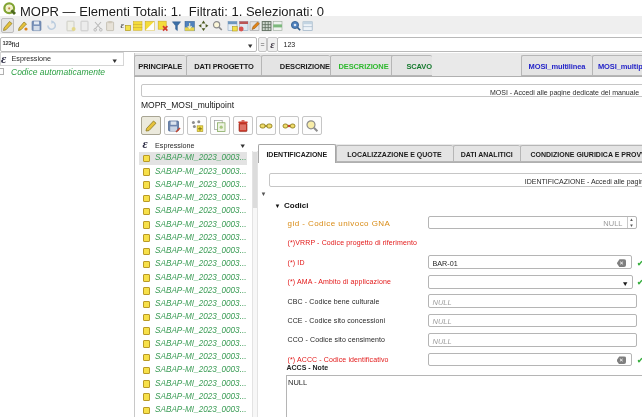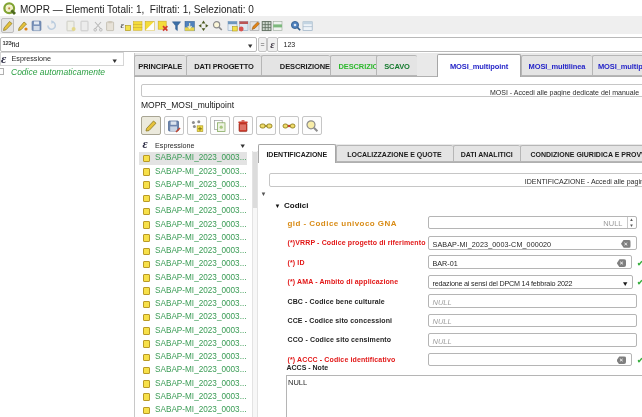--- a/index.html
+++ b/index.html
@@ -2,21 +2,21 @@
 <html><head><meta charset="utf-8">
 <style>
 * { margin:0; padding:0; box-sizing:border-box; }
 html,body { width:642px; height:417px; background:#ffffff;
   font-family:"Liberation Sans", sans-serif; overflow:hidden; position:relative; }
 #page { position:absolute; left:0; top:0; width:642px; height:417px; overflow:hidden; }
 .abs { position:absolute; }
 .ticon { position:absolute; }
 
 
-#title { position:absolute; left:20px; top:3.5px; font-size:10px; color:#1c1c1c; }
+#title { position:absolute; left:20px; top:3.5px; font-size:13px; color:#1c1c1c; }
 
 
 #fidbox { position:absolute; left:0px; top:37px; width:257px; height:14.5px;
   border:1px solid #b9b9b9; border-radius:2px; background:#fff; }
 #fidbox .n123 { position:absolute; left:1.5px; top:2.3px; font-size:5.8px; color:#3a3a3a; font-weight:bold; letter-spacing:-0.2px;}
 #fidbox .fid { position:absolute; left:10.5px; top:1.6px; font-size:7.5px; color:#1a1a1a; }
 #fidbox .arr { position:absolute; left:245.5px; top:3px; font-size:7.5px; color:#333; transform:scaleY(0.8); }
 .minibtn { position:absolute; top:37px; height:14.5px; background:#f0f0f0;
   border:1px solid #c4c4c4; border-radius:2px; display:flex; align-items:center; justify-content:center; }
 #filterinput { position:absolute; left:277px; top:37px; width:367px; height:14.5px;
@@ -62,36 +62,36 @@
 #in_combo .eps { position:absolute; left:3.5px; top:-3px; font-size:12.5px; font-style:italic; font-weight:bold;
   font-family:"Liberation Serif", serif; color:#2c2c44; }
 #in_combo .lbl { position:absolute; left:16px; top:1px; font-size:7.2px; color:#2a2a2a; }
 #in_combo .arr { position:absolute; left:100px; top:1.5px; font-size:7.5px; color:#333; transform:scaleY(0.8); }
 
 
 #list { position:absolute; left:139px; top:151px; width:108px; height:266px; overflow:hidden; }
 .lrow { position:absolute; left:0; width:108px; height:13.25px; }
 .lsq { position:absolute; left:4px; top:2.8px; width:7px; height:7.5px; background:#f7e049;
   border:1px solid #b99a27; border-radius:1px; }
-.ltxt { position:absolute; left:16px; top:1.4px; font-size:8.2px; color:#3a9c55; white-space:nowrap; }
+.ltxt { position:absolute; left:16px; top:1.4px; font-size:8.2px; font-style:italic; color:#3a9c55; white-space:nowrap; }
 
 
 #sbar { position:absolute; left:252px; top:151px; width:6px; height:266px; background:#f7f7f7; border-left:1px solid #e3e3e3; border-right:1px solid #e3e3e3; }
 #sthumb { position:absolute; left:253.2px; top:152px; width:3.6px; height:56px; background:#dcdcdc; }
 
 
 #itabband { position:absolute; left:258px; top:144px; width:384px; height:18px; background:#e9e9e9; }
 .itab { position:absolute; top:145px; height:17px; font-size:7px; font-weight:bold; color:#1a1a1a;
   text-align:center; padding-top:4.8px; background:#e4e4e4; border:1px solid #b6b6b6;
   border-right:none; border-radius:2px 2px 0 0; white-space:nowrap; overflow:hidden; }
 .itab.sel { background:#fff; top:143.5px; height:19px; padding-top:6.3px; border:1px solid #a6a6a6; border-bottom:none; z-index:3; }
 #itabline { position:absolute; left:258px; top:161.5px; width:384px; height:1px; background:#b0b0b0; }
 
 
-.flabel { position:absolute; left:287.5px; font-size:7px; font-weight:bold; white-space:nowrap; letter-spacing:0.12px; }
+.flabel { position:absolute; left:287.5px; font-size:7px; font-weight:normal; white-space:nowrap; letter-spacing:0.12px; }
 .finput { position:absolute; left:427.5px; height:13.5px; background:#fff; border:1px solid #b5b5b5;
   border-radius:2px; }
 .ftxt { position:absolute; left:4px; top:2.6px; font-size:7.2px; color:#1f1f1f; white-space:nowrap; }
 .fnull { position:absolute; left:4px; top:2.5px; font-size:7.5px; font-style:italic; color:#a0a0a0; }
 .nullr { position:absolute; right:13px; top:2.8px; font-size:7.5px; color:#9b9b9b; }
 .spin { position:absolute; right:0; top:0; width:9px; height:11.5px; border-left:1px solid #c9c9c9; }
 .su, .sd { position:absolute; left:1.5px; font-size:5px; color:#555; transform:scale(0.9); }
 .su { top:-1px; } .sd { top:5px; }
 .clr { position:absolute; right:5px; top:2.8px; width:9.5px; height:8px; background:#7f7f7f;
   clip-path:polygon(28% 0, 100% 0, 100% 100%, 28% 100%, 0 50%); border-radius:2px;
@@ -232,22 +232,21 @@
       <span style="font-size:10.5px;color:#3a3340;font-style:italic;font-weight:bold;font-family:'Liberation Serif',serif;">ε</span>
     </div>
   <div id="filterinput">123</div>
 
   <div id="tabband"></div>
   <div id="tabline"></div>
 <div class="otab" style="left:133.5px;width:52.5px;color:#1a1a1a;">PRINCIPALE</div>
 <div class="otab" style="left:186px;width:75px;color:#1a1a1a;">DATI PROGETTO</div>
 <div class="otab" style="left:261px;width:69px;color:#1a1a1a;text-align:right;">DESCRIZIONE</div>
 <div class="otab" style="left:330px;width:66px;color:#2eb82e;">DESCRIZIONE</div>
-<div class="otab" style="left:376px;width:41px;color:#157a2e;">SCAVO</div>
-<div class="otab sel" style="left:437px;width:84px;color:#2525c8;">MOSI_multipoint</div>
+<div class="otab" style="left:391px;width:41px;color:#157a2e;text-align:right;">SCAVO</div>
 <div class="otab" style="left:521px;width:71px;color:#2525c8;">MOSI_multilinea</div>
 <div class="otab" style="left:592px;width:60px;color:#2525c8;">MOSI_multipo</div>
   <div id="content"></div>
 
   <div id="lp_combo">
     <span class="eps">ε</span>
       <span class="lbl">Espressione</span>
       <span class="arr">▼</span>
   </div>
   <div id="genchk"></div>
@@ -425,33 +424,28 @@
 
 <div class="flabel" style="top:218.79999999999998px;color:#d98c17;"><span style="font-size:8px;letter-spacing:0.45px;">gid - Codice univoco GNA</span></div>
 <div class="finput" style="top:215.6px;width:209.0px;">
       <span class="nullr">NULL</span>
       <span class="spin">
         <span class="su">▲</span>
         <span class="sd">▼</span>
       </span>
     </div>
 <div class="flabel" style="top:239.2px;color:#e21717;">(*)VRRP - Codice progetto di riferimento</div>
-<div class="finput" style="top:236.0px;width:209.0px;">
-      <span class="ftxt" style="letter-spacing:0.1px;">SABAP-MI_2023_0003-CM_000020</span>
-      <span class="clr">✕</span>
-    </div>
 <div class="flabel" style="top:258.6px;color:#e21717;">(*) ID</div>
 <div class="finput" style="top:255.4px;width:204.79999999999995px;">
       <span class="ftxt" style="letter-spacing:0px;">BAR-01</span>
       <span class="clr">✕</span>
     </div>
 <div class="chk" style="top:258.6px;">✔</div>
 <div class="flabel" style="top:278.2px;color:#e21717;">(*) AMA - Ambito di applicazione</div>
 <div class="finput" style="top:275.0px;width:205.89999999999998px;">
-      <span class="ftxt" style="letter-spacing:-0.2px;">redazione ai sensi del DPCM 14 febbraio 2022</span>
       <span class="cmb">▼</span>
     </div>
 <div class="chk" style="top:278.2px;">✔</div>
 <div class="flabel" style="top:297.59999999999997px;color:#1f1f1f;">CBC - Codice bene culturale</div>
 <div class="finput" style="top:294.4px;width:209.0px;">
       <span class="fnull">NULL</span>
     </div>
 <div class="flabel" style="top:316.7px;color:#1f1f1f;">CCE - Codice sito concessioni</div>
 <div class="finput" style="top:313.5px;width:209.0px;">
       <span class="fnull">NULL</span>

